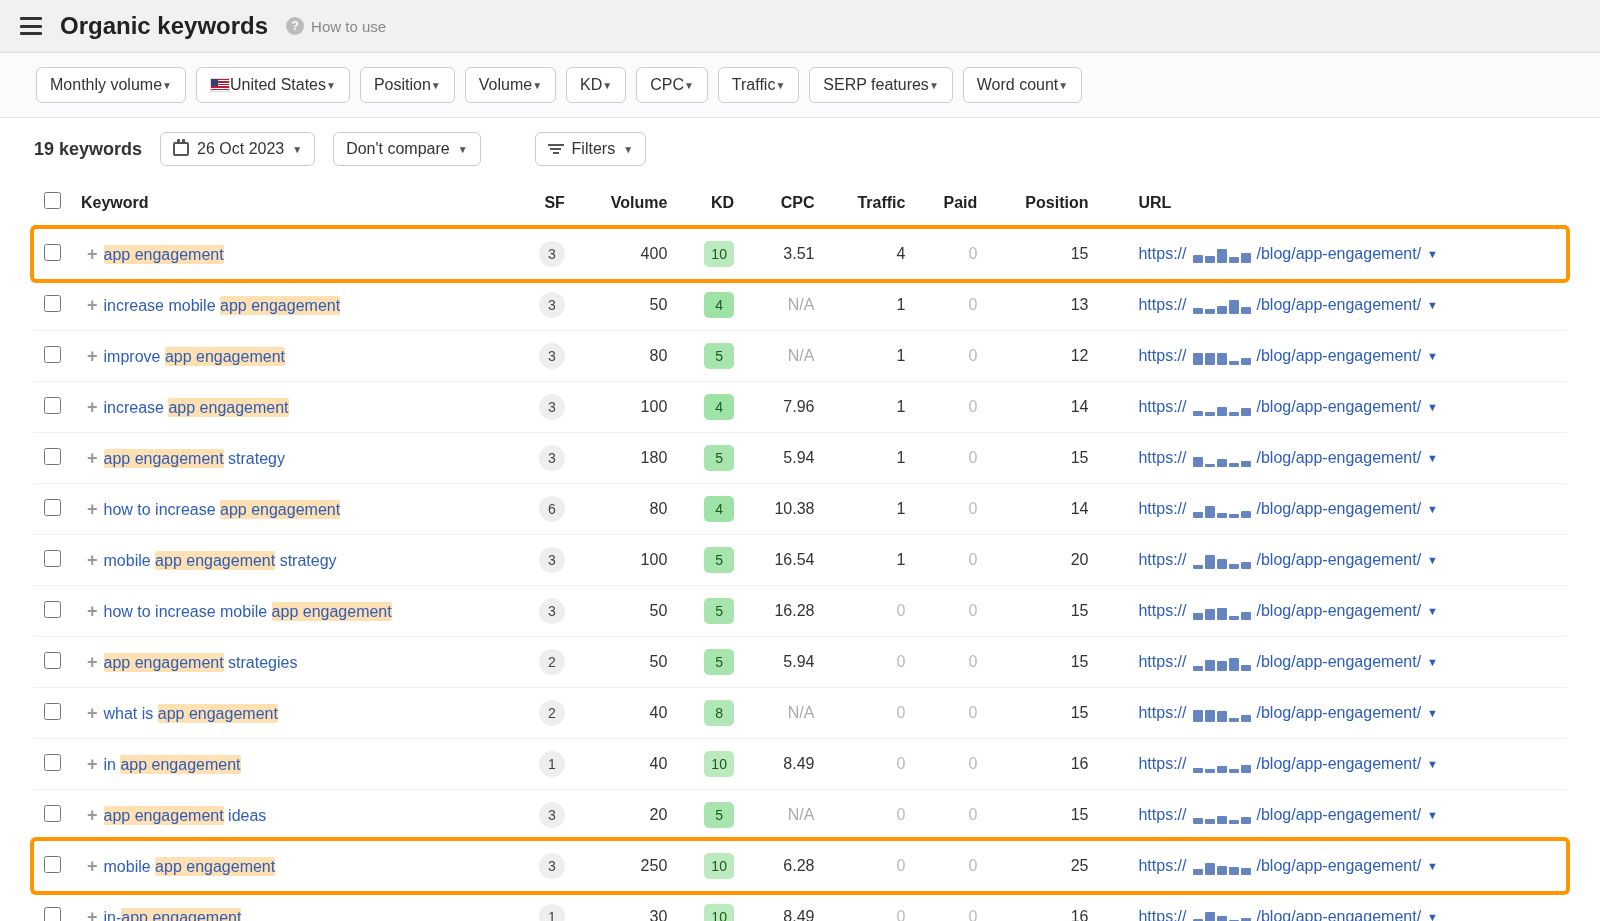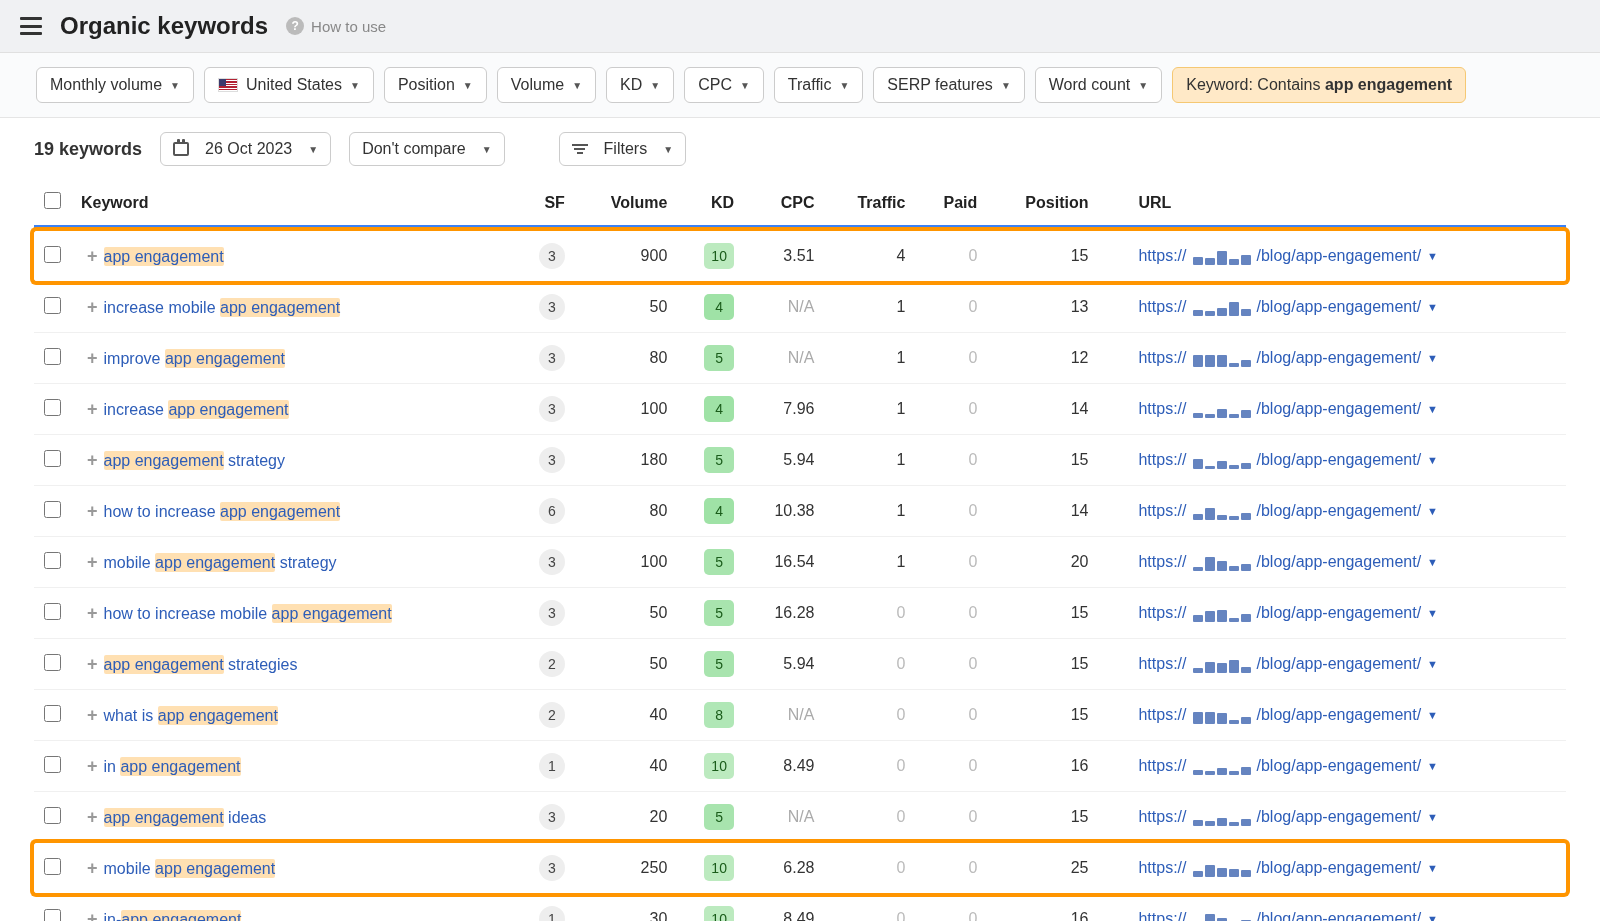--- a/index.html
+++ b/index.html
@@ -4,39 +4,39 @@
 <style>
 * { box-sizing: border-box; margin: 0; padding: 0; }
 body { font-family: -apple-system, BlinkMacSystemFont, "Segoe UI", Helvetica, Arial, sans-serif; background: #f7f8fa; color: #333; font-size: 15px; }
 .topbar { display: flex; align-items: center; padding: 12px 20px; gap: 18px; background: #f0f1f3; border-bottom: 1px solid #e0e0e0; }
 .hamburger { width: 22px; height: 18px; display: flex; flex-direction: column; justify-content: space-between; cursor: pointer;}
 .hamburger span { height: 3px; background: #333; border-radius: 1px; }
 .page-title { font-size: 24px; font-weight: 700; color: #222; }
 .howto { display: flex; align-items: center; gap: 7px; color: #888; cursor: pointer; }
 .q-icon { width: 18px; height: 18px; border-radius: 50%; background: #bbb; color: #fff; display: inline-flex; align-items: center; justify-content: center; font-size: 12px; font-weight: bold; }
 .filterbar { display: flex; flex-wrap: wrap; gap: 10px; padding: 14px 20px 14px 36px; background: #fafbfc; border-bottom: 1px solid #e5e5e5; }
-.fbtn { background: #fff; border: 1px solid #ccc; border-radius: 6px; padding: 8px 13px; display: inline-flex; align-items: center; gap: 8px; cursor: pointer; font-size: 16px; color: #333; white-space: nowrap; }
+.fbtn { background: #fff; border: 1px solid #ccc; border-radius: 6px; padding: 8px 13px; display: inline-flex; align-items: center; gap: 0; cursor: pointer; font-size: 16px; color: #333; white-space: nowrap; }
 .caret { font-size: 10px; color: #555; }
 .flag { width: 20px; height: 14px; background: linear-gradient(to bottom, #b22234 7%, #fff 7% 14%, #b22234 14% 21%, #fff 21% 28%, #b22234 28% 35%, #fff 35% 42%, #b22234 42% 49%, #fff 49% 56%, #b22234 56% 63%, #fff 63% 70%, #b22234 70% 77%, #fff 77% 84%, #b22234 84% 91%, #fff 91%); position: relative; border: 1px solid #ddd;}
 .flag::before { content:""; position:absolute; top:0; left:0; width:40%; height:55%; background:#3c3b6e; }
 .active-filter { background: #ffe9c7; border: 1px solid #f5c873; border-radius: 6px; padding: 8px 13px; font-size: 16px; color: #333; }
 .active-filter b { font-weight: 700; }
 .toolbar { display:flex; align-items:center; gap: 18px; padding: 14px 34px; background:#fff; }
 .kw-count { font-weight: 700; font-size: 18px; }
-.tbtn { background:#fff; border:1px solid #ccc; border-radius:6px; padding:7px 12px; display:inline-flex; align-items:center; gap:16px; cursor:pointer; font-size:16px; }
+.tbtn { background:#fff; border:1px solid #ccc; border-radius:6px; padding:7px 12px; display:inline-flex; align-items:center; gap:8px; cursor:pointer; font-size:16px; }
 .cal-icon { width:16px; height:14px; border:2px solid #555; border-radius:2px; position:relative;}
 .cal-icon::before { content:""; position:absolute; top:-5px; left:2px; width:3px; height:5px; background:#555; border-radius:1px;}
 .cal-icon::after { content:""; position:absolute; top:-5px; right:2px; width:3px; height:5px; background:#555; border-radius:1px;}
 .filter-lines { width:16px; display:inline-flex; flex-direction:column; gap:2px; align-items:center;}
 .filter-lines span:nth-child(1){height:2px;width:16px;background:#555;}
 .filter-lines span:nth-child(2){height:2px;width:11px;background:#555;}
 .filter-lines span:nth-child(3){height:2px;width:6px;background:#555;}
 .table-wrap { background:#fff; padding: 0 34px 30px 34px; }
 table { width:100%; border-collapse: collapse; }
-th { text-align:left; font-weight:700; padding:12px 10px; border-bottom:6px solid #3b82f6; color:#222; font-size:16px; }
+th { text-align:left; font-weight:700; padding:12px 10px; border-bottom:4px solid #3b82f6; color:#222; font-size:16px; }
 th.right, td.right { text-align:right; }
 td { padding:12px 10px; border-bottom:1px solid #f0f0f0; vertical-align:middle; font-size:16px; }
 td.cbcell, th.cbcell { width:34px; text-align:center; }
 input[type=checkbox] { width:17px; height:17px; cursor:pointer; accent-color:#888; border:1px solid #bbb;}
 .expand { color:#999; font-size:18px; cursor:pointer; padding:0 6px; font-weight:bold; }
 .kw-link { color:#2d5db8; cursor:pointer; }
 .hl { background:#ffe0b2; padding:1px 0; border-radius:2px; }
 .sf-badge { display:inline-flex; width:26px; height:26px; border-radius:50%; background:#eee; align-items:center; justify-content:center; font-size:14px; color:#444; }
 .kd-badge { display:inline-flex; min-width:30px; height:26px; border-radius:5px; align-items:center; justify-content:center; font-size:14px; color:#1a5c1a; font-weight:500; padding:0 6px;}
 .na { color:#aaa; }
@@ -108,21 +108,20 @@
       <span class="caret">▼</span>
     </div>
   <div class="fbtn">
       <span>SERP features</span>
       <span class="caret">▼</span>
     </div>
   <div class="fbtn">
       <span>Word count</span>
       <span class="caret">▼</span>
     </div>
-  <div class="active-filter"><span>Keyword: Contains </span><b>app engagement</b></div>
 </div>
 
 <div class="toolbar">
   <div class="kw-count">19 keywords</div>
   <div class="tbtn">
       <span class="cal-icon"></span>
       <span>26 Oct 2023</span>
       <span class="caret">▼</span>
     </div>
   <div class="tbtn">
@@ -155,21 +154,21 @@
         <th class="right">Paid</th>
         <th class="right">Position</th>
         <th style="padding-left:40px">URL</th>
       </tr>
     </thead>
     <tbody id="tbody">
         <tr class="hl-row">
           <td class="cbcell"><input type="checkbox" style=""></td>
           <td><span class="expand">+</span><span class="kw-link"><span class="hl">app engagement</span></span></td>
           <td class="right"><span class="sf-badge">3</span></td>
-          <td class="right">900</td>
+          <td class="right">400</td>
           <td class="right"><span class="kd-badge" style="background: rgb(188, 234, 191);">10</span></td>
           <td class="right">3.51</td>
           <td class="right">4</td>
           <td class="right"><span class="paid-zero">0</span></td>
           <td class="right">15</td>
           <td style="padding-left: 40px;">
             <span class="url-cell">
               <span class="url-prefix">https://</span>
               <span class="pix-strip">
                 <span style="height: 8px;"></span>

